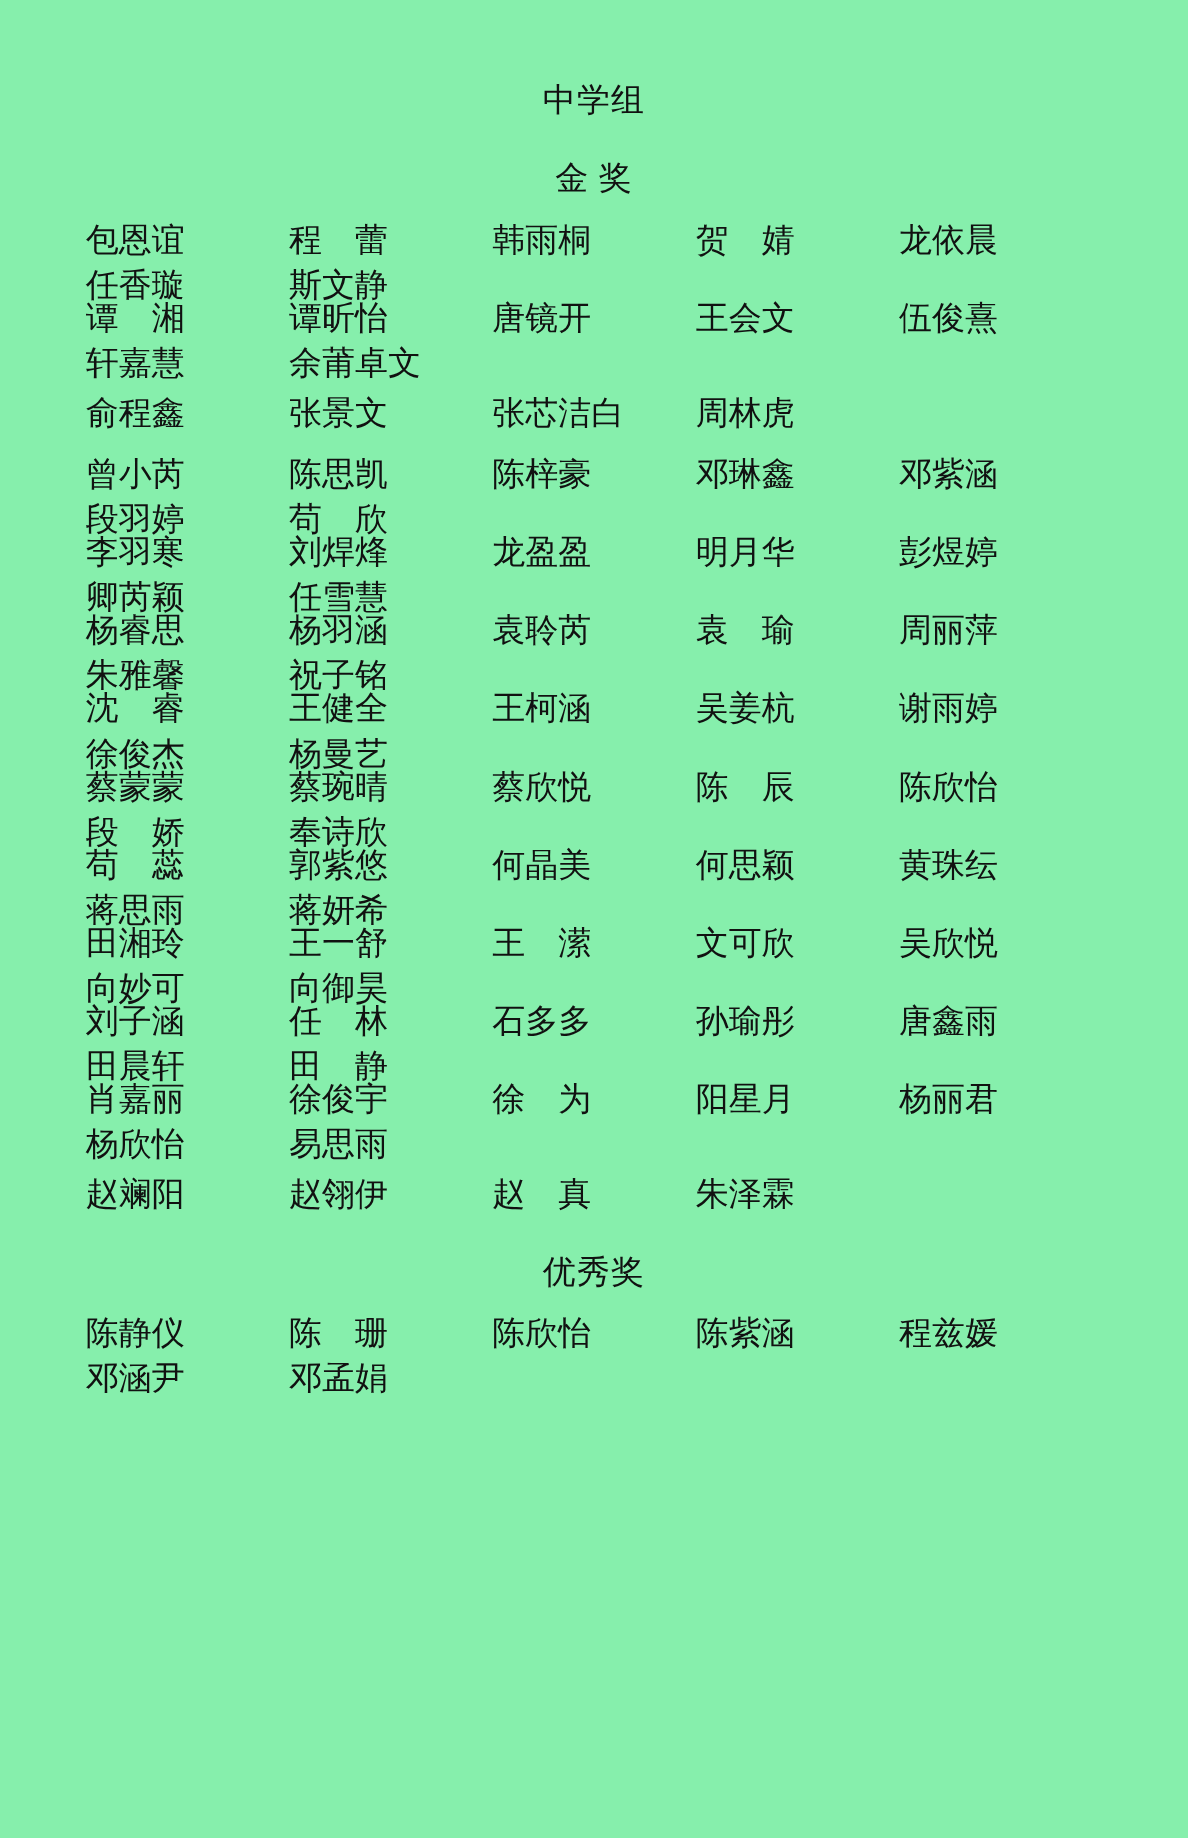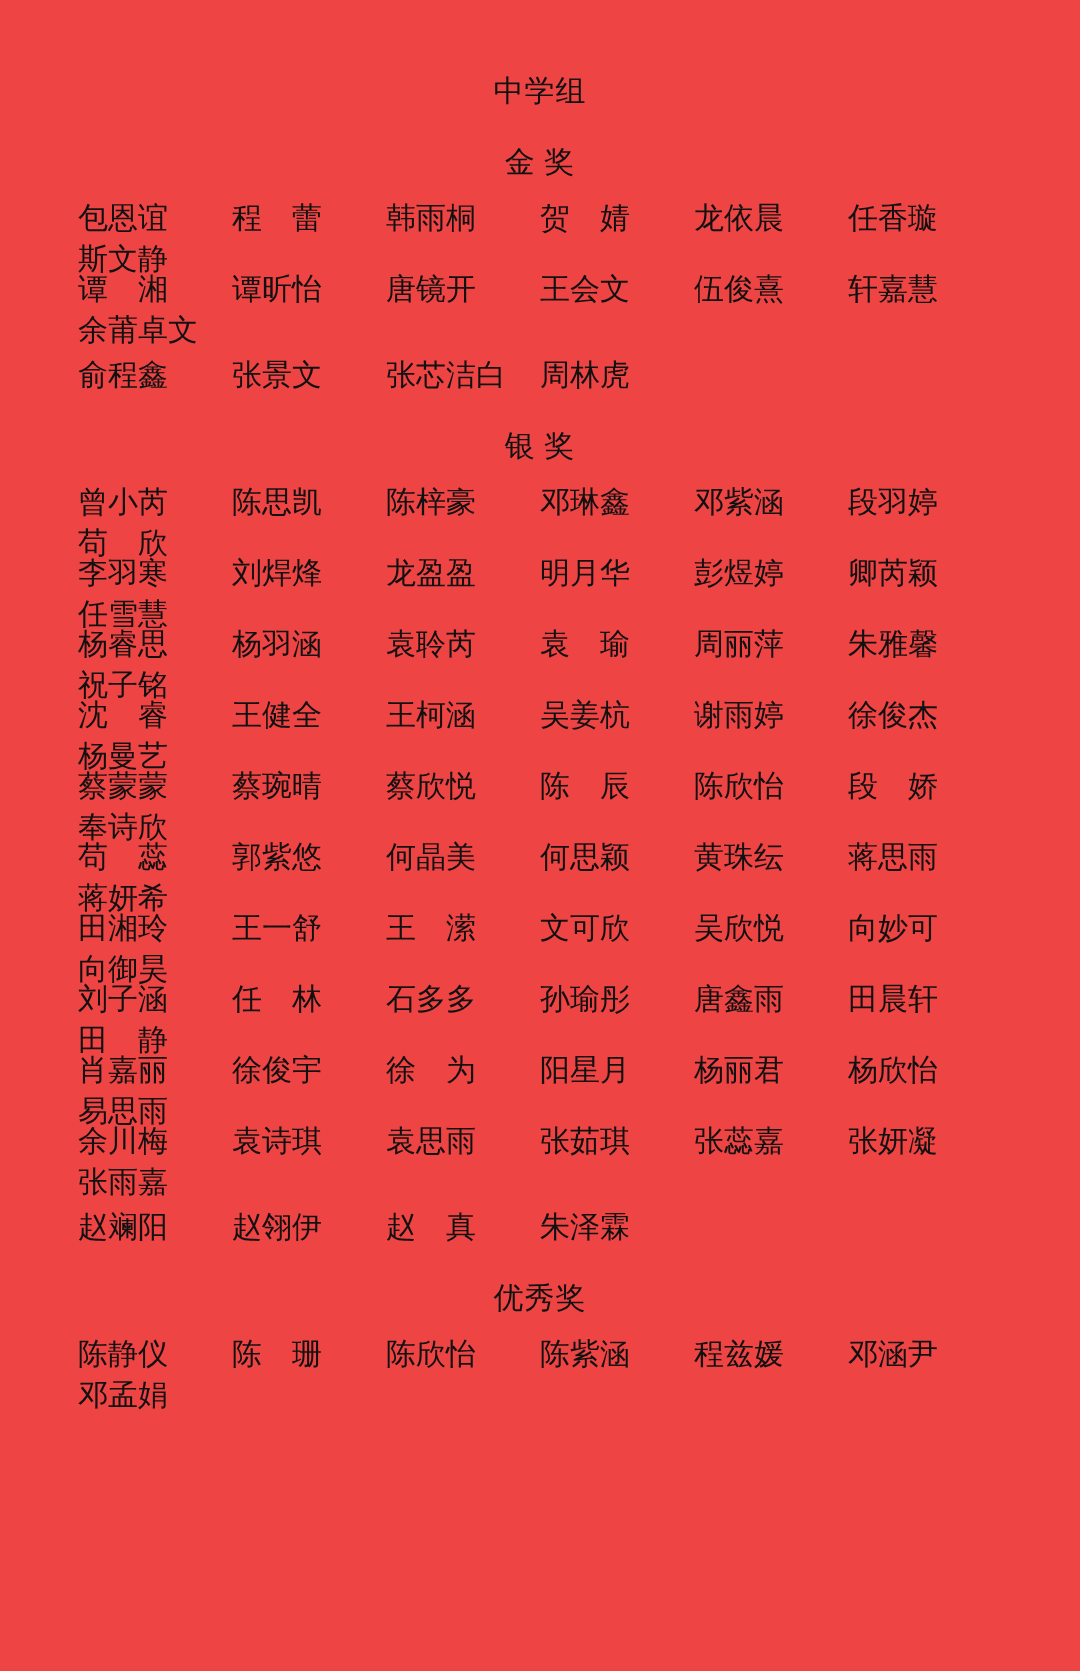--- a/index.html
+++ b/index.html
@@ -12,37 +12,37 @@
     height: 1671px;
     overflow: hidden;
     font-family: "Liberation Serif", "DejaVu Serif", serif;
     color: #111111;
   }
   .page {
     box-sizing: border-box;
     width: 1080px;
     height: 1671px;
     padding: 56px 78px 0 78px;
-    background: #ef4444;
+    background: #86efac;
   }
   .doc-title,
   .section-heading {
     height: 71px;
     display: flex;
     align-items: center;
     justify-content: center;
     font-size: 30px;
     font-weight: 500;
     letter-spacing: 1px;
     white-space: pre;
   }
   .name-row {
     height: 71px;
     display: grid;
-    grid-template-columns: repeat(6, 1fr);
+    grid-template-columns: repeat(5, 1fr);
     align-items: center;
   }
   .awardee-name {
     font-size: 30px;
     white-space: pre;
     text-align: left;
   }
 </style>
 </head>
 <body>
@@ -68,21 +68,20 @@
         <span class="awardee-name">伍俊熹</span>
         <span class="awardee-name">轩嘉慧</span>
         <span class="awardee-name">余莆卓文</span>
       </div>
       <div class="name-row">
         <span class="awardee-name">俞程鑫</span>
         <span class="awardee-name">张景文</span>
         <span class="awardee-name">张芯洁白</span>
         <span class="awardee-name">周林虎</span>
       </div>
-      <div class="section-heading">银 奖</div>
       <div class="name-row">
         <span class="awardee-name">曾小芮</span>
         <span class="awardee-name">陈思凯</span>
         <span class="awardee-name">陈梓豪</span>
         <span class="awardee-name">邓琳鑫</span>
         <span class="awardee-name">邓紫涵</span>
         <span class="awardee-name">段羽婷</span>
         <span class="awardee-name">苟　欣</span>
       </div>
       <div class="name-row">
@@ -151,29 +150,20 @@
       <div class="name-row">
         <span class="awardee-name">肖嘉丽</span>
         <span class="awardee-name">徐俊宇</span>
         <span class="awardee-name">徐　为</span>
         <span class="awardee-name">阳星月</span>
         <span class="awardee-name">杨丽君</span>
         <span class="awardee-name">杨欣怡</span>
         <span class="awardee-name">易思雨</span>
       </div>
       <div class="name-row">
-        <span class="awardee-name">余川梅</span>
-        <span class="awardee-name">袁诗琪</span>
-        <span class="awardee-name">袁思雨</span>
-        <span class="awardee-name">张茹琪</span>
-        <span class="awardee-name">张蕊嘉</span>
-        <span class="awardee-name">张妍凝</span>
-        <span class="awardee-name">张雨嘉</span>
-      </div>
-      <div class="name-row">
         <span class="awardee-name">赵斓阳</span>
         <span class="awardee-name">赵翎伊</span>
         <span class="awardee-name">赵　真</span>
         <span class="awardee-name">朱泽霖</span>
       </div>
       <div class="section-heading">优秀奖</div>
       <div class="name-row">
         <span class="awardee-name">陈静仪</span>
         <span class="awardee-name">陈　珊</span>
         <span class="awardee-name">陈欣怡</span>

